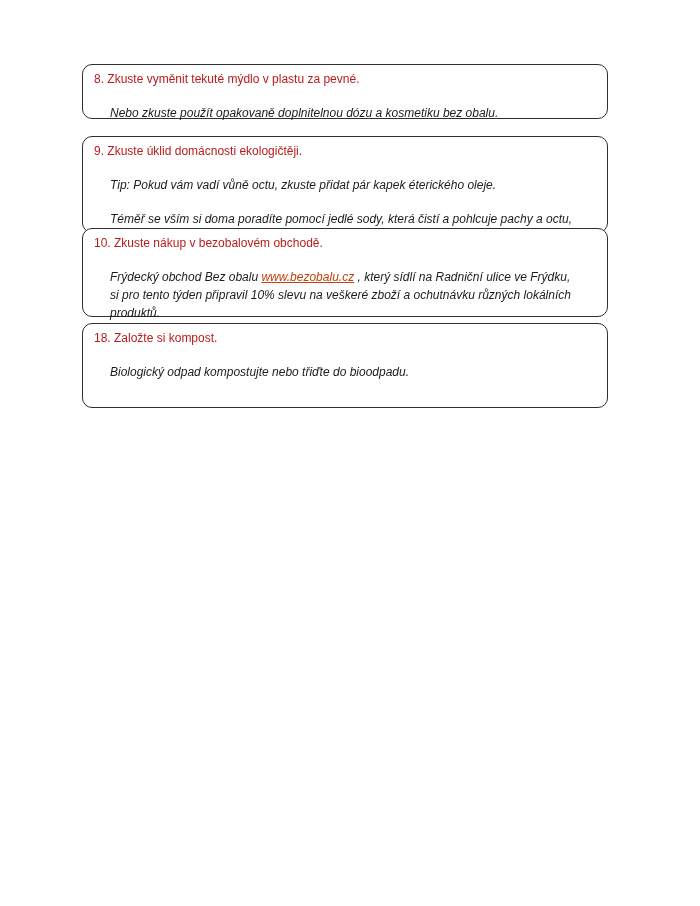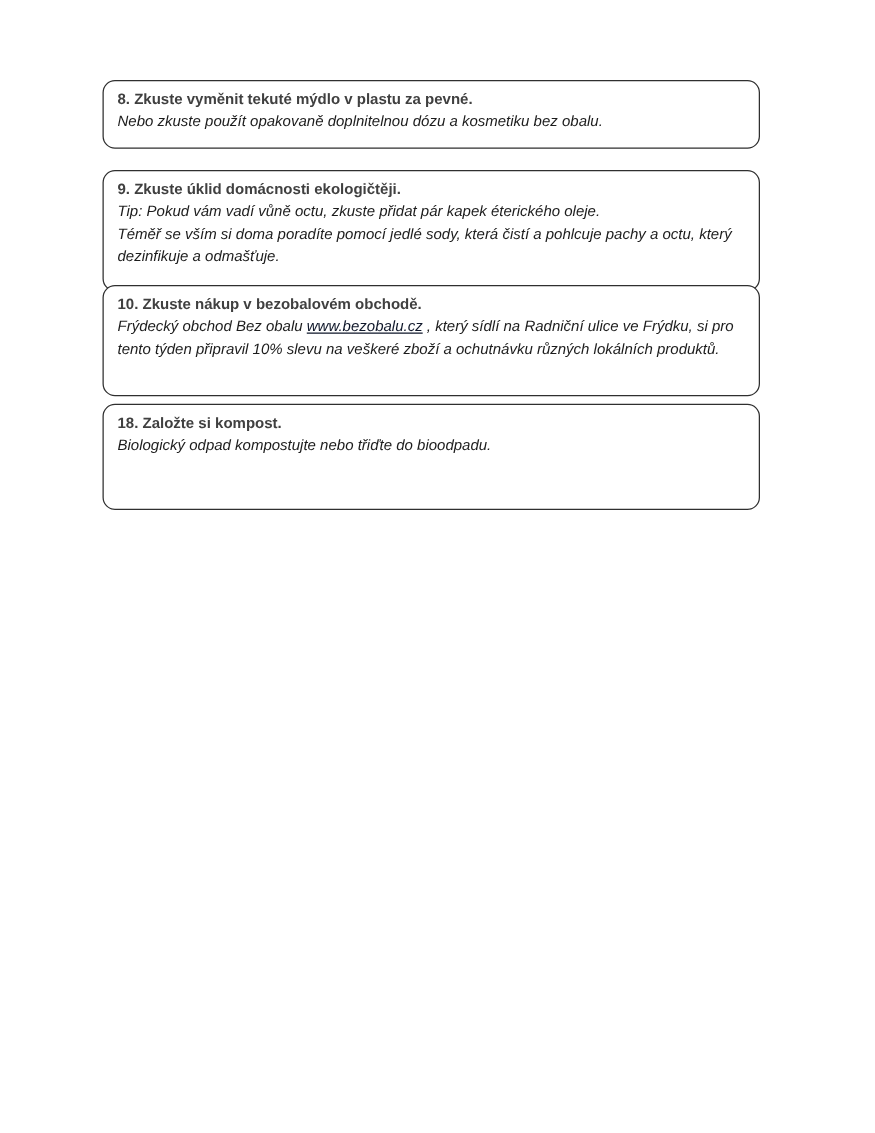--- a/index.html
+++ b/index.html
@@ -27,33 +27,33 @@
     background: #ffffff;
   }
   .card-8  { top: 64px;  height: 55px; }
   .card-9  { top: 136px; height: 97px; }
   .card-10 { top: 228px; height: 89px; }
   .card-11 { top: 323px; height: 85px; }
   .card-title {
     margin: 0;
     font-size: 12px;
     line-height: 18px;
-    font-weight: bold;
+    font-weight: normal;
     font-style: normal;
-    color: #404040;
+    color: #b91c1c;
   }
   .card-body {
-    margin: 0;
+    margin: 16px;
     font-size: 12px;
     line-height: 18px;
     font-style: italic;
     color: #1c1c1c;
   }
   .body-link {
-    color: #0f172a;
+    color: #c2410c;
     text-decoration: underline;
     cursor: pointer;
   }
 </style>
 </head>
 <body>
 
 <div class="page">
 
   <section class="card card-8">

